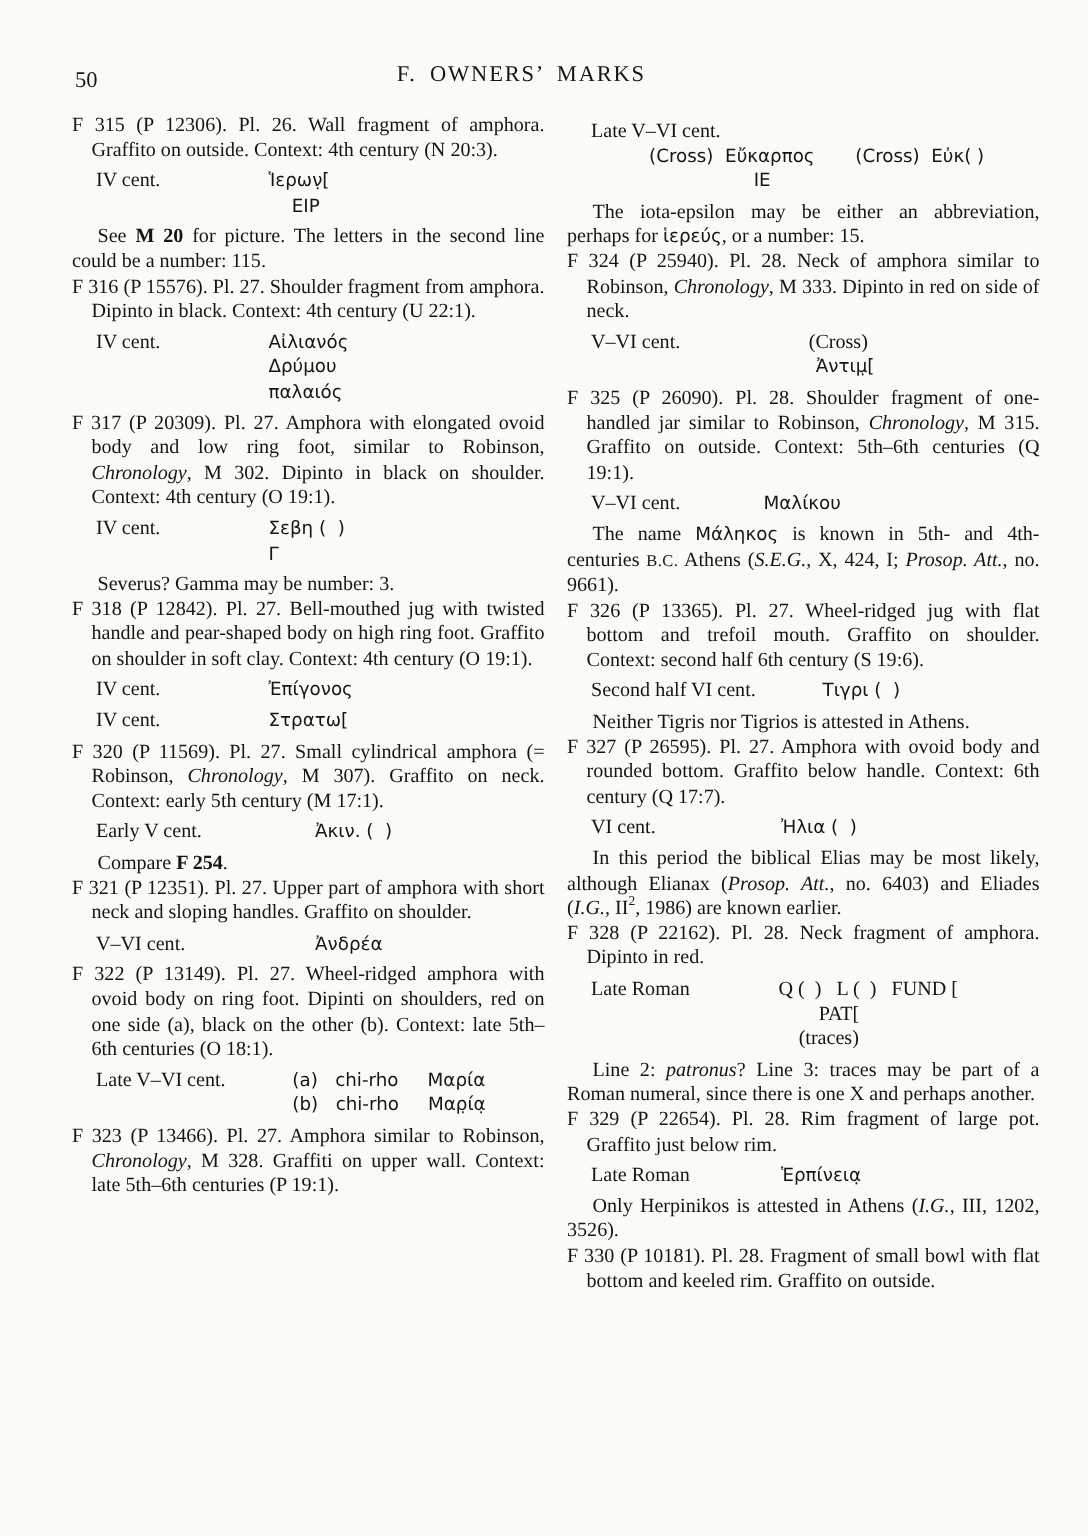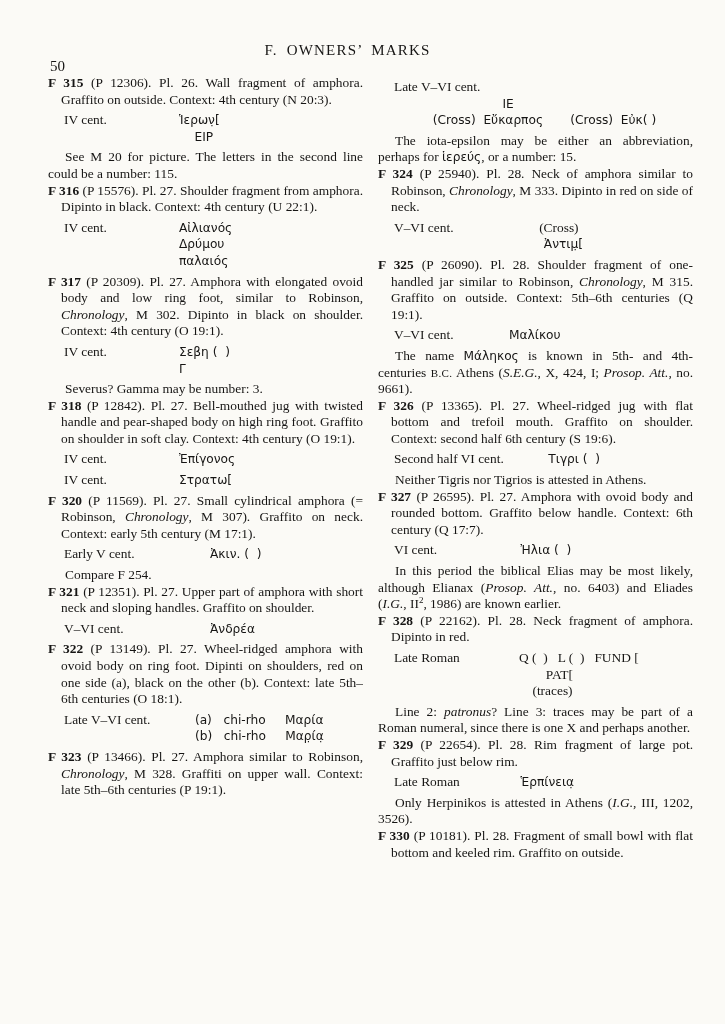--- a/index.html
+++ b/index.html
@@ -3,36 +3,36 @@
 <meta charset="utf-8">
 <style>
   html,body{margin:0;padding:0;}
   body{
     width:725px;height:1024px;overflow:hidden;
     background:#fbfaf6;color:#161514;
     font-family:"Liberation Serif","DejaVu Serif",serif;
   }
   .page{box-sizing:border-box;width:725px;height:1024px;padding:42px 30px 0 48px;}
   .pagehead{position:relative;height:20px;margin-bottom:13px;font-size:15px;}
-  .pagenum{position:absolute;left:2px;top:16px;}
+  .pagenum{position:absolute;left:2px;top:4px;}
   .ptitle{position:absolute;left:0;right:48px;top:0;text-align:center;letter-spacing:1.2px;word-spacing:4px;}
   .cols{display:flex;gap:15px;}
   .col{width:315px;font-size:13.4px;line-height:16.6px;text-align:justify;}
   .col p{margin:0;}
   .head{margin:7px 0 3px;padding-left:13px;text-indent:-13px;}
-  .eid{font-weight:700;}
+  .eid{font-weight:400;}
   .note{margin:4px 0 3px;text-indent:17px;}
   .inscr{display:flex;margin:4px 0 4px 16px;text-align:left;gap:23px;}
   .lbl{flex:none;min-width:86px;padding-right:6px;}
   .glines{white-space:pre;}
   .pre{white-space:pre;margin:4px 0 4px 16px;}
   .gl{line-height:16.6px;}
   .gk{font-family:"DejaVu Sans","Liberation Sans",sans-serif;font-size:12.2px;}
   .it{font-style:italic;}
-  .bd{font-weight:400;}
+  .bd{font-weight:700;}
   .sc{font-size:11px;letter-spacing:.3px;}
   sup{font-size:9px;line-height:0;}
 </style>
 </head>
 <body>
 
 <div class="page">
   <div class="pagehead">
     <span class="pagenum">50</span>
     <span class="ptitle">F. OWNERS’ MARKS</span>
@@ -77,21 +77,21 @@
           <div class="glines"><div class="gl gk">        Ἀνδρέα</div></div>
         </div>
         <p class="head"><span class="eid">F 322</span> <span>(P 13149). Pl. 27. Wheel-ridged amphora with ovoid body on ring foot. Dipinti on shoulders, red on one side (a), black on the other (b). Context: late 5th–6th centuries (O 18:1).</span></p>
         <div class="inscr">
           <span class="lbl">Late V–VI cent.</span>
           <div class="glines"><div class="gl gk">    (a)   chi-rho     Μαρία</div><div class="gl gk">    (b)   chi-rho     Μαρ̣ία̣</div></div>
         </div>
         <p class="head"><span class="eid">F 323</span> <span>(P 13466). Pl. 27. Amphora similar to Robinson, </span><span class="it">Chronology</span><span>, M 328. Graffiti on upper wall. Context: late 5th–6th centuries (P 19:1).</span></p>
       </div>
     <div class="col" id="col-right">
-        <div class="pre"><div class="gl">Late V–VI cent.</div><div class="gl gk">                            ΙΕ</div><div class="gl gk">          (Cross)  Εὔκαρπος       (Cross)  Εὐκ( )</div></div>
+        <div class="pre"><div class="gl">Late V–VI cent.</div><div class="gl gk">          (Cross)  Εὔκαρπος       (Cross)  Εὐκ( )</div><div class="gl gk">                            ΙΕ</div></div>
         <p class="note"><span>The iota-epsilon may be either an abbreviation, perhaps for </span><span class="gk">ἱερεύς</span><span>, or a number: 15.</span></p>
         <p class="head"><span class="eid">F 324</span> <span>(P 25940). Pl. 28. Neck of amphora similar to Robinson, </span><span class="it">Chronology</span><span>, M 333. Dipinto in red on side of neck.</span></p>
         <div class="inscr">
           <span class="lbl">V–VI cent.</span>
           <div class="glines"><div class="gl">         (Cross)</div><div class="gl gk">         Ἀντιμ̣[</div></div>
         </div>
         <p class="head"><span class="eid">F 325</span> <span>(P 26090). Pl. 28. Shoulder fragment of one-handled jar similar to Robinson, </span><span class="it">Chronology</span><span>, M 315. Graffito on outside. Context: 5th–6th centuries (Q 19:1).</span></p>
         <div class="inscr">
           <span class="lbl">V–VI cent.</span>
           <div class="glines"><div class="gl gk">Μαλίκου</div></div>

